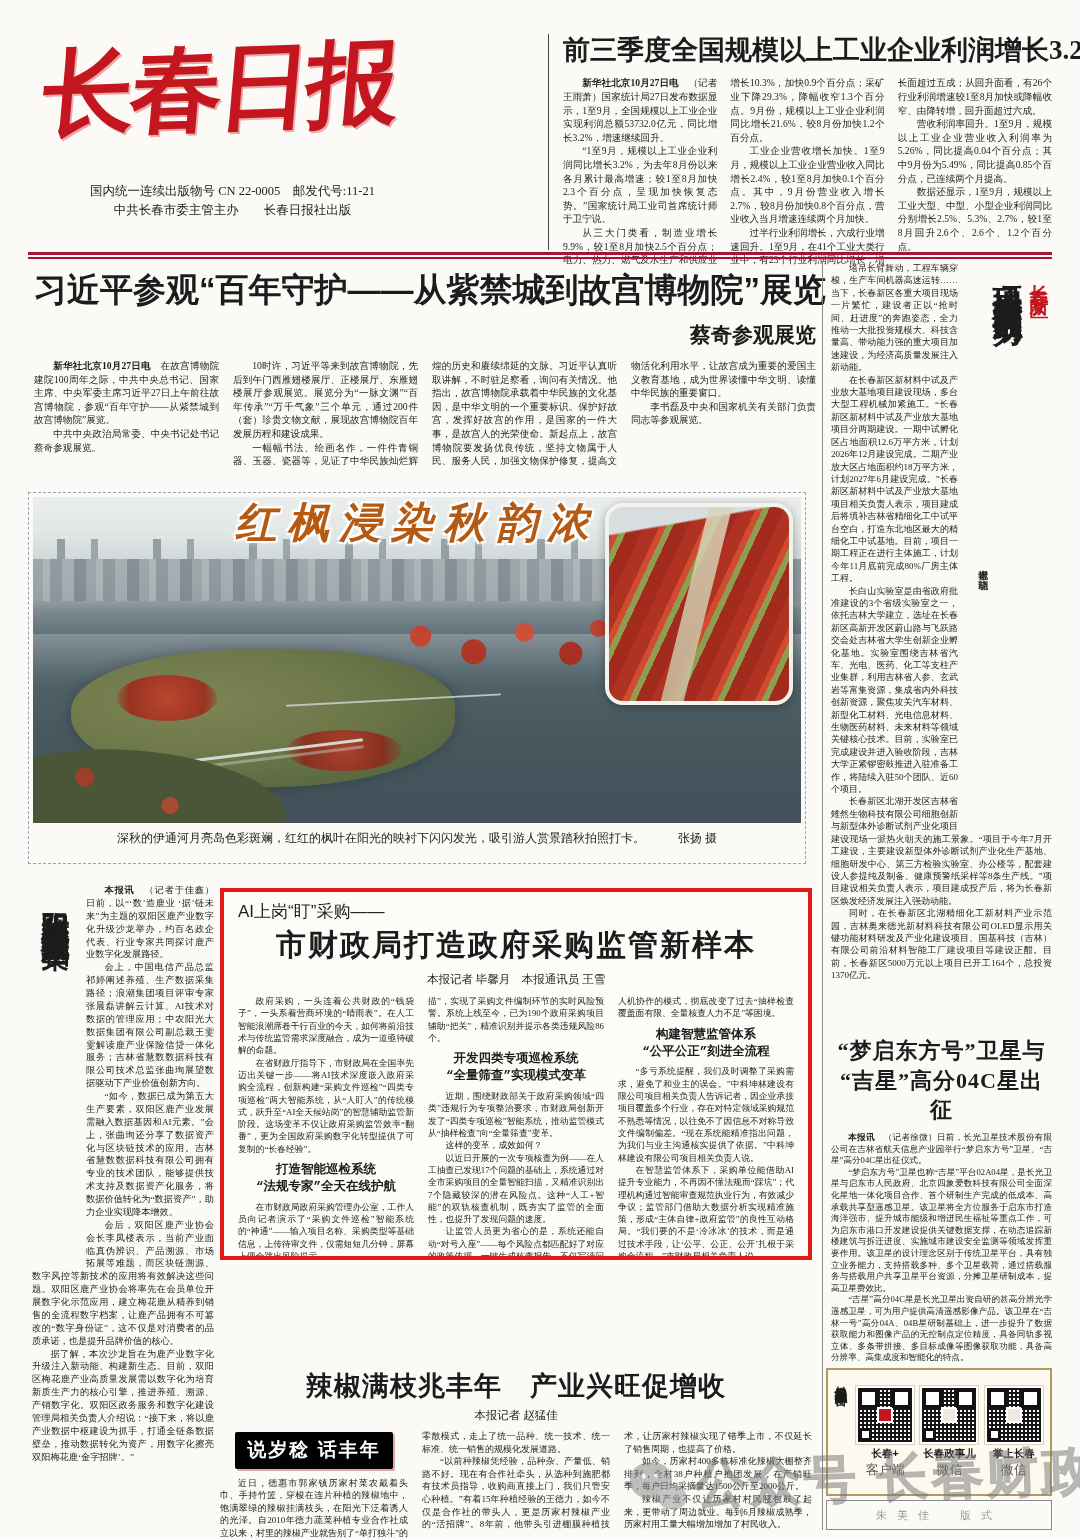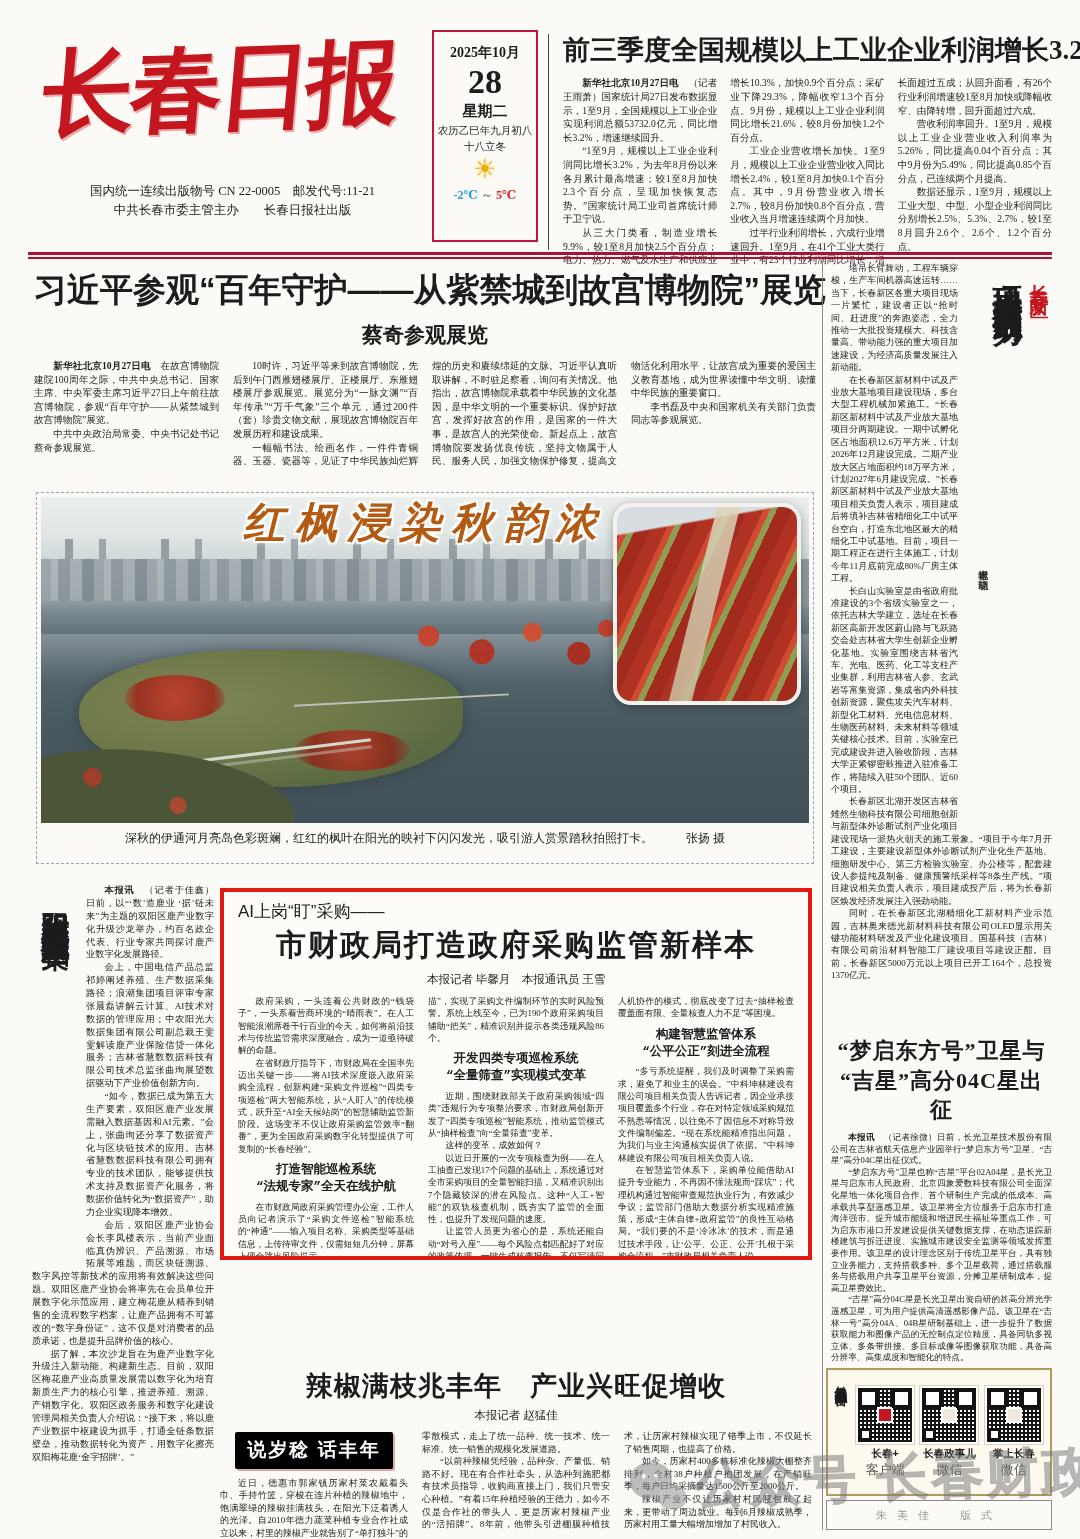--- a/index.html
+++ b/index.html
@@ -47,25 +47,25 @@
   .para b{font-weight:bold;}
   .colsub{font-family:Liberation Mono, monospace; font-weight:bold;
     text-align:center; font-size:12.5px; line-height:1.35; margin:7px 0 5px;
     white-space:pre-line;}
 
   
   .lead{position:absolute; left:34px; top:268px; width:782px; height:218px;}
   .lead h1{font-family:"Liberation Sans","DejaVu Sans",sans-serif; font-weight:900;
     font-size:33px; text-align:center; letter-spacing:0px; white-space:nowrap;}
   .lead h2{font-family:"Liberation Sans","DejaVu Sans",sans-serif; font-weight:bold;
-    font-size:21px; text-align:center; margin:8px 0 10px;}
+    font-size:21px; text-align:right; margin:8px 0 10px;}
   .lead .cols{columns:4; column-gap:14px; font-size:9.6px; line-height:1.42; text-align:justify; height:120px; overflow:hidden;}
 
   
-  .photo-block{position:absolute; left:36px; top:492px; width:778px; height:372px;
+  .photo-block{position:absolute; left:28px; top:492px; width:778px; height:372px;
     border:1px dashed #8fa6b4; padding:4px;}
   .photo{position:relative; height:326px; overflow:hidden;
     background:linear-gradient(180deg,#eaeeec 0%,#e2e8e6 10%,#d3dadb 18%,#bec7c9 25%,
       #9fa9ad 30%,#7c8a90 35%,#62727a 42%,#53646c 52%,#49595f 70%,#41505a 100%);}
   .skyline{position:absolute; left:0; right:0; top:19%; height:13%;
     background:repeating-linear-gradient(90deg,#98a2a7 0 10px,#aab3b6 10px 17px,#8a959b 17px 29px,#a2abaf 29px 41px,#7e8a90 41px 53px); opacity:.9;}
   .skyline::after{content:""; position:absolute; left:0; right:0; top:-46%; height:46%;
     background:repeating-linear-gradient(90deg,transparent 0 24px,#8e989e 24px 32px,transparent 32px 58px,#96a1a6 58px 65px,transparent 65px 96px);}
   .island{position:absolute; left:5%; top:47%; width:50%; height:42%;
     border-radius:48% 44% 52% 56%;
@@ -198,33 +198,20 @@
 <body>
 
 <div class="page">
 
   <div class="masthead-title">长春日报</div>
   <div class="masthead-meta">
     <div class="pub">国内统一连续出版物号 CN 22-0005　邮发代号:11-21</div>
     <div class="pub">中共长春市委主管主办　　长春日报社出版</div>
   </div>
 
-  <div class="datebox">
-    <div class="ym">2025年10月</div>
-    <div class="day">28</div>
-    <div class="wd">星期二</div>
-    <div class="lunar">农历乙巳年九月初八</div>
-    <div class="term">十八立冬</div>
-    <div class="sun">☀</div>
-    <div class="weather">
-      <span class="w-low">-2℃</span>
-      <span class="w-sep">～</span>
-      <span class="w-high">5℃</span>
-    </div>
-  </div>
 
   <div class="topstory">
     <h1>前三季度全国规模以上工业企业利润增长3.2%</h1>
     <div class="cols">
         <p class="para"><b>新华社北京10月27日电　</b>（记者王雨萧）国家统计局27日发布数据显示，1至9月，全国规模以上工业企业实现利润总额53732.0亿元，同比增长3.2%，增速继续回升。</p>
         <p class="para">“1至9月，规模以上工业企业利润同比增长3.2%，为去年8月份以来各月累计最高增速；较1至8月加快2.3个百分点，呈现加快恢复态势。”国家统计局工业司首席统计师于卫宁说。</p>
         <p class="para">从三大门类看，制造业增长9.9%，较1至8月加快2.5个百分点；电力、热力、燃气及水生产和供应业增长10.3%，加快0.9个百分点；采矿业下降29.3%，降幅收窄1.3个百分点。9月份，规模以上工业企业利润同比增长21.6%，较8月份加快1.2个百分点。</p>
         <p class="para">工业企业营收增长加快。1至9月，规模以上工业企业营业收入同比增长2.4%，较1至8月加快0.1个百分点。其中，9月份营业收入增长2.7%，较8月份加快0.8个百分点，营业收入当月增速连续两个月加快。</p>
         <p class="para">过半行业利润增长，六成行业增速回升。1至9月，在41个工业大类行业中，有23个行业利润同比增长，增长面超过五成；从回升面看，有26个行业利润增速较1至8月加快或降幅收窄、由降转增，回升面超过六成。</p>
         <p class="para">营收利润率回升。1至9月，规模以上工业企业营业收入利润率为5.26%，同比提高0.04个百分点；其中9月份为5.49%，同比提高0.85个百分点，已连续两个月提高。</p>

